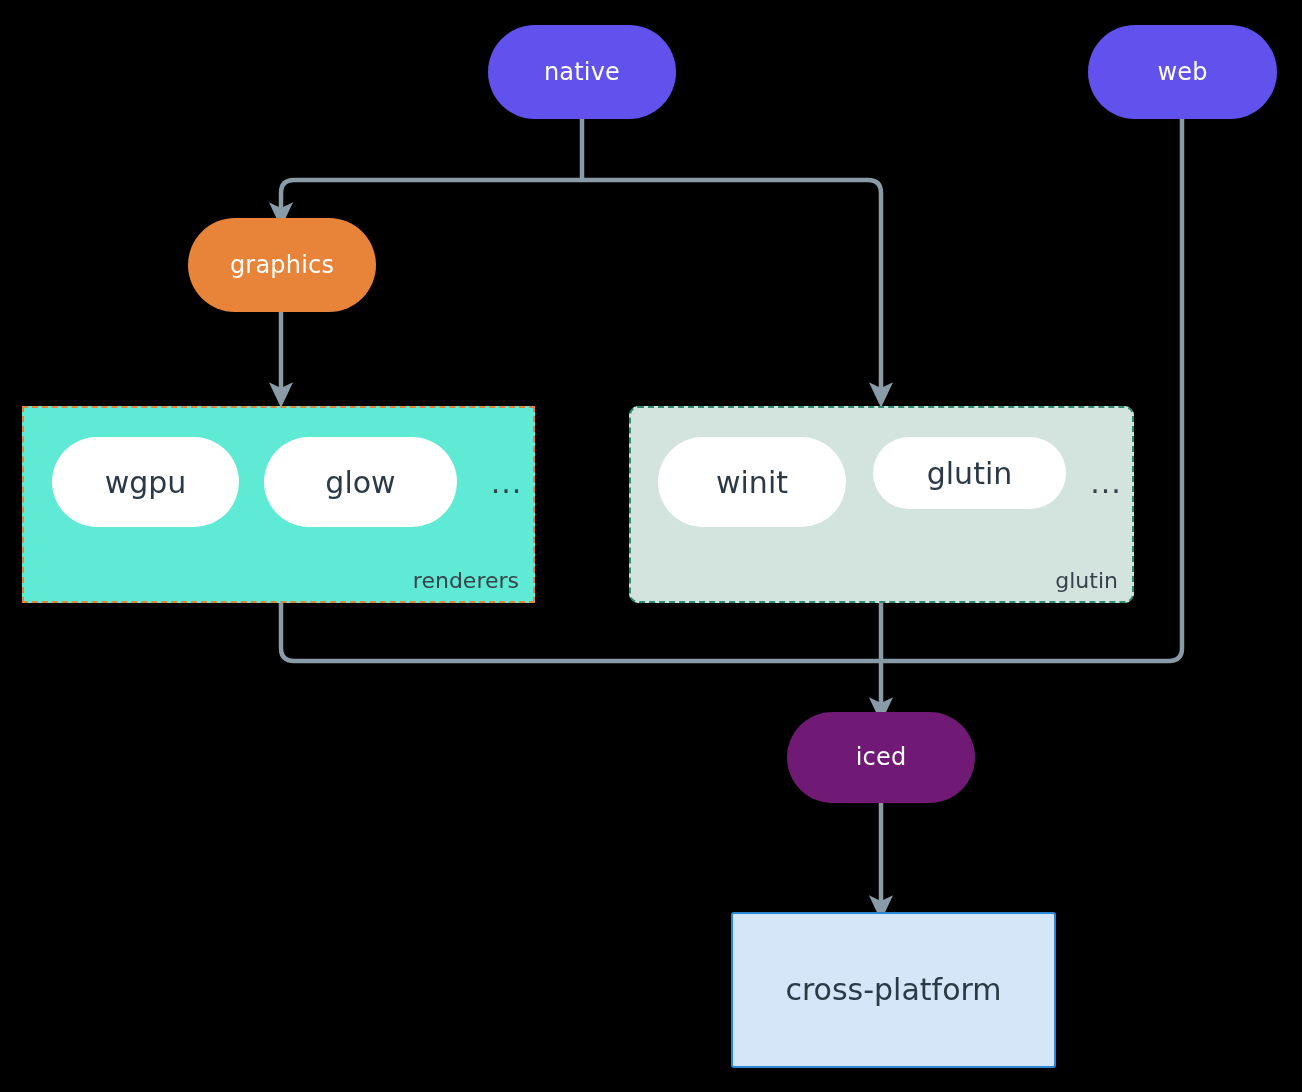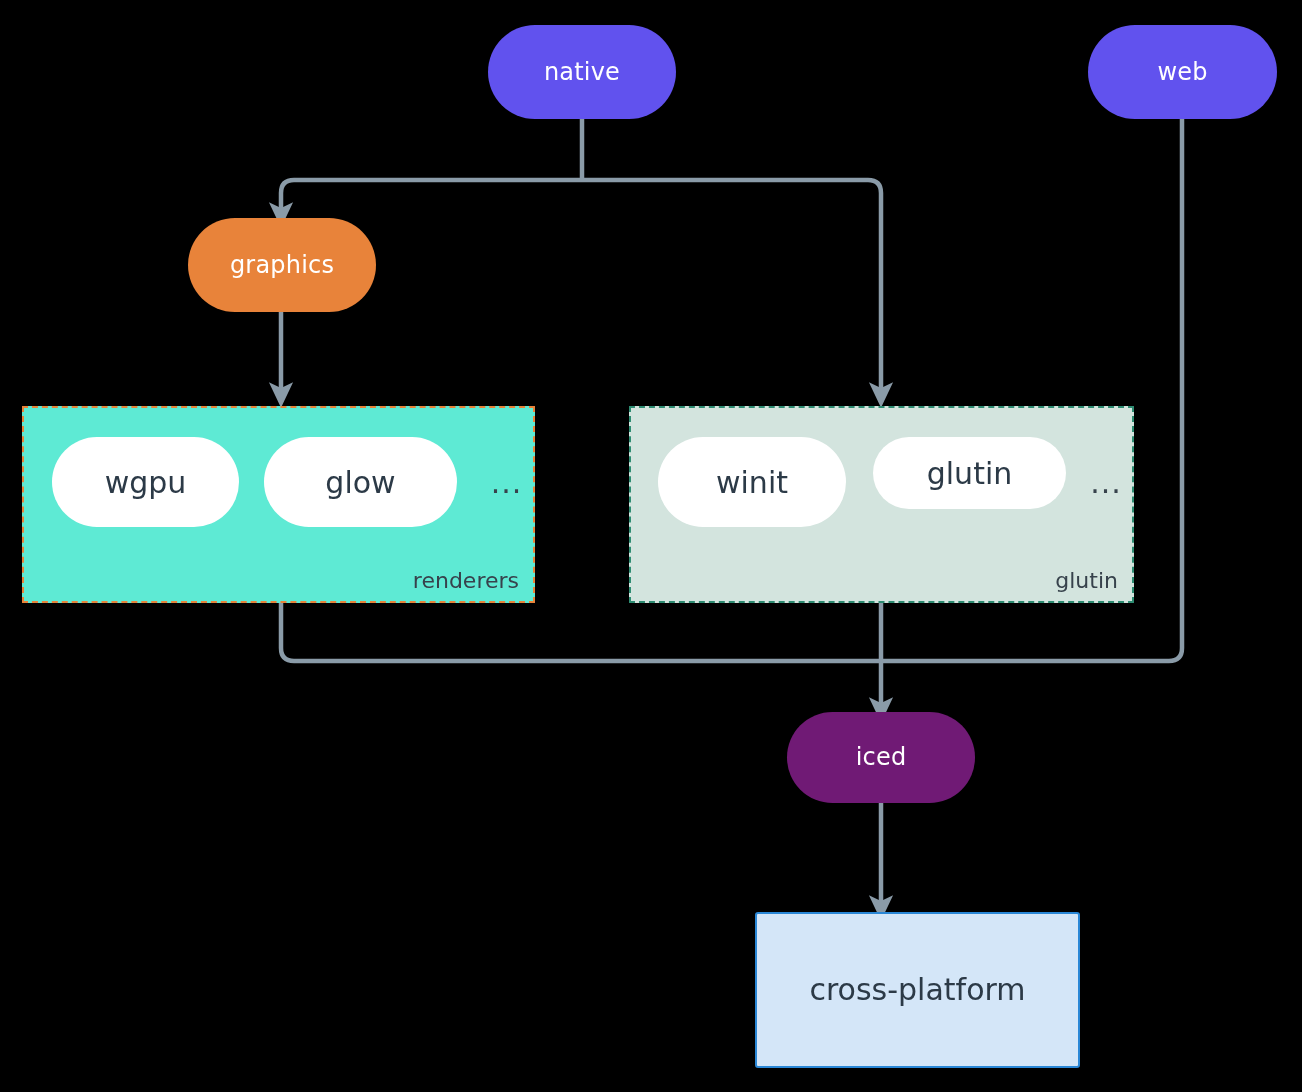--- a/index.html
+++ b/index.html
@@ -162,34 +162,34 @@
     <div class="chip" style="left:28px; top:29px; width:187px; height:90px;">
       <span>wgpu</span>
     </div>
     <div class="chip" style="left:240px; top:29px; width:193px; height:90px;">
       <span>glow</span>
     </div>
     <div class="ellipsis" style="left:455px; top:29px; width:55px; height:90px;">...</div>
     <div class="group-label">renderers</div>
   </div>
 
-  <div class="group-box group-shells" style="left:629px; top:406px; width:505px; height:197px;">
+  <div class="group-box group-shells" style="left:629px; top:406px; width:505px; height:197px;border-radius:9px;">
     <div class="chip" style="left:27px; top:29px; width:188px; height:90px;">
       <span>winit</span>
     </div>
     <div class="chip" style="left:242px; top:29px; width:193px; height:72px;">
       <span>glutin</span>
     </div>
     <div class="ellipsis" style="left:450px; top:29px; width:50px; height:90px;">...</div>
     <div class="group-label">glutin</div>
   </div>
 
   <div class="node pill-node node-iced" style="left:787px; top:712px; width:188px; height:91px;">
     <span>iced</span>
   </div>
 
-  <div class="app-box" style="left:755px; top:912px; width:325px; height:156px;">
+  <div class="app-box" style="left:731px; top:912px; width:325px; height:156px;">
     <div>
       <div>cross-platform</div>
     </div>
   </div>
 
 </div>
 
 </body></html>

